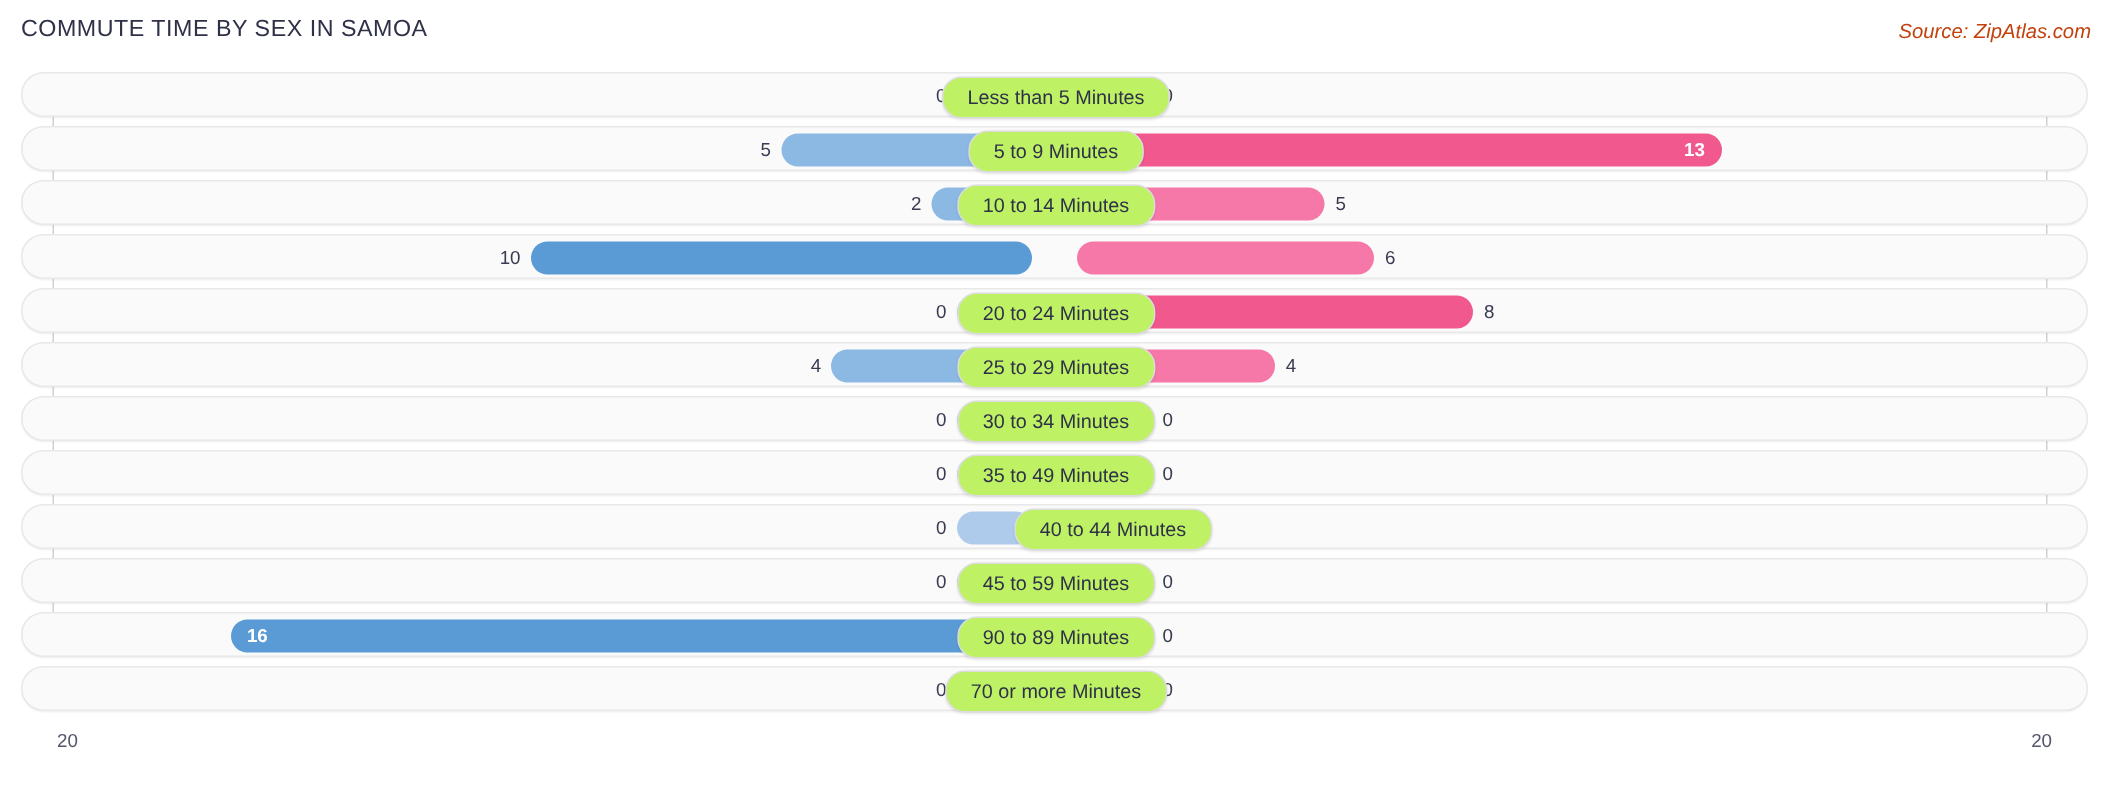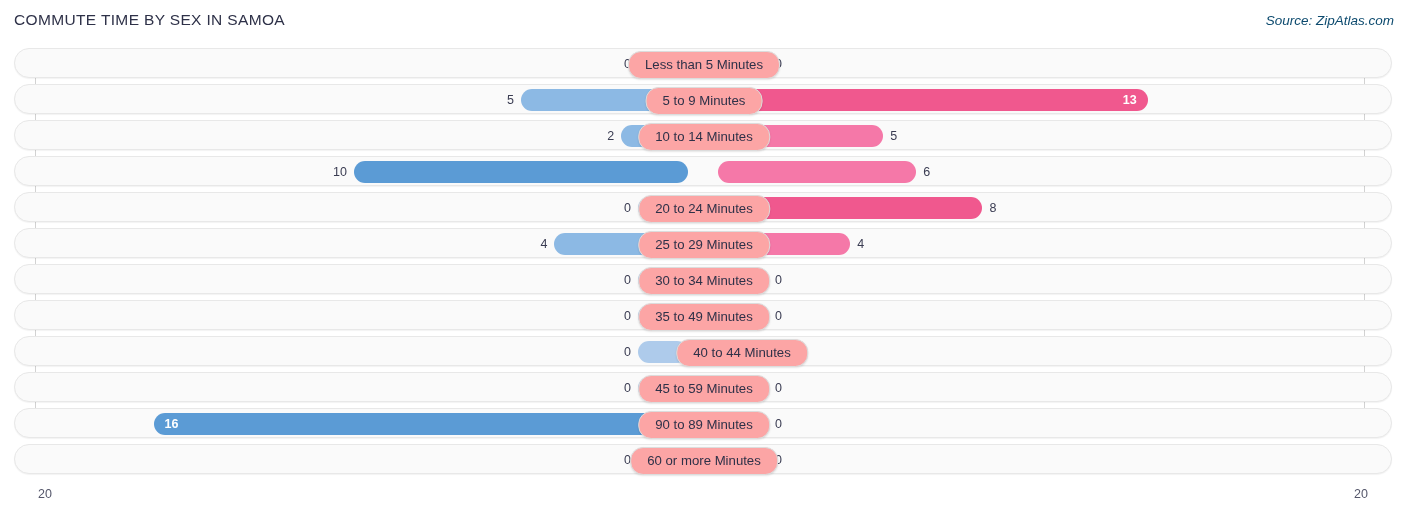--- a/index.html
+++ b/index.html
@@ -14,21 +14,21 @@
 
   
   .hdr{position:absolute;left:0;top:0;width:1406px;height:44px;}
   .title{
     position:absolute;left:14px;top:11px;
     font-size:15.5px;letter-spacing:.35px;
     color:#2e3148;white-space:nowrap;
   }
   .source{
     position:absolute;right:12px;top:13px;
-    font-size:13.5px;font-style:italic;color:#0c4a6e;
+    font-size:13.5px;font-style:italic;color:#c2410c;
     white-space:nowrap;
   }
 
   
   .plot{position:absolute;left:0;top:48px;width:1406px;height:435px;}
 
   .axis{
     position:absolute;top:0;bottom:49px;width:1px;
     background:#d2d2d2;
   }
@@ -70,21 +70,21 @@
     position:absolute;top:4px;height:22px;line-height:22px;
     font-size:12.5px;color:#ffffff;font-weight:600;white-space:nowrap;
   }
   .half.l .vin{left:11px;}
   .half.r .vin{right:11px;}
 
   
   .pill{
     position:absolute;top:2px;height:26px;line-height:26px;
     left:50%;transform:translateX(-50%);
-    background:#fca5a5;
+    background:#bef264;
     border:1px solid #dcdcdc;
     border-radius:13px;
     padding:0 16px;
     font-size:13.2px;color:#2e3148;
     white-space:nowrap;text-align:center;
     box-shadow:0 1px 2px rgba(0,0,0,.10);
     z-index:4;
   }
 
   
@@ -238,21 +238,21 @@
       </div>
       <div class="row" style="top: 396px;">
         <div class="half l" style="width: 50px;">
           <div class="bar" style="width: 50px; background: rgb(174, 203, 235);"></div>
           <div class="vout">0</div>
         </div>
         <div class="half r" style="width: 50px;">
           <div class="bar" style="width: 50px; background: rgb(247, 168, 196);"></div>
           <div class="vout">0</div>
         </div>
-        <div class="pill" style="left: 689px;">60 or more Minutes</div>
+        <div class="pill" style="left: 689px;">70 or more Minutes</div>
       </div>
     </div>
 
   <div class="ftick l">20</div>
   <div class="ftick r">20</div>
 
 
 </div>
 
 </body></html>

